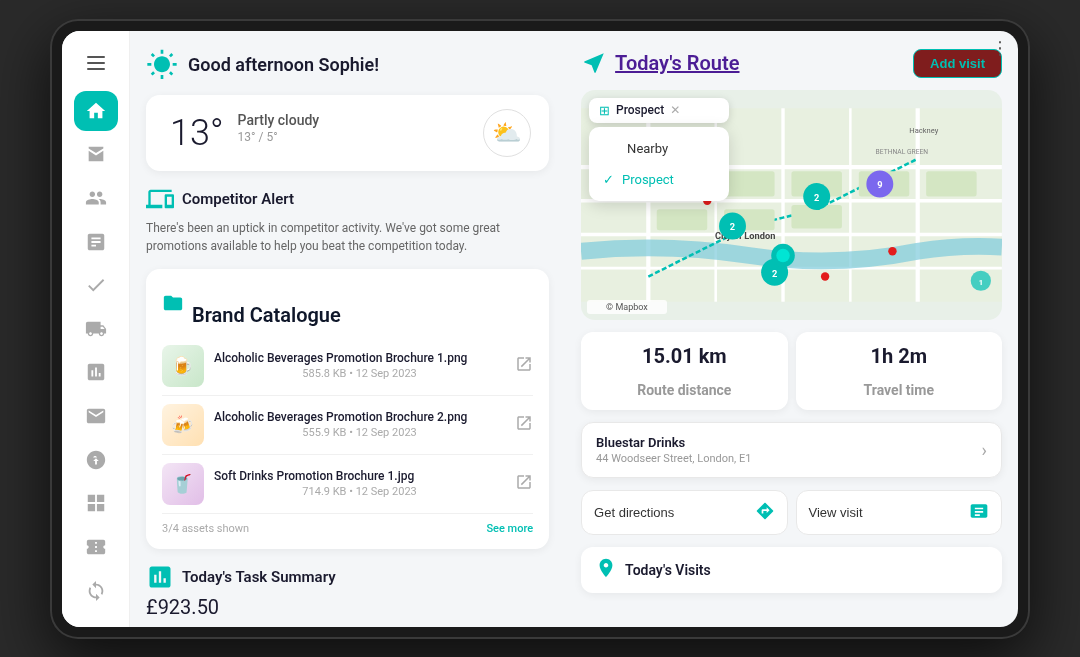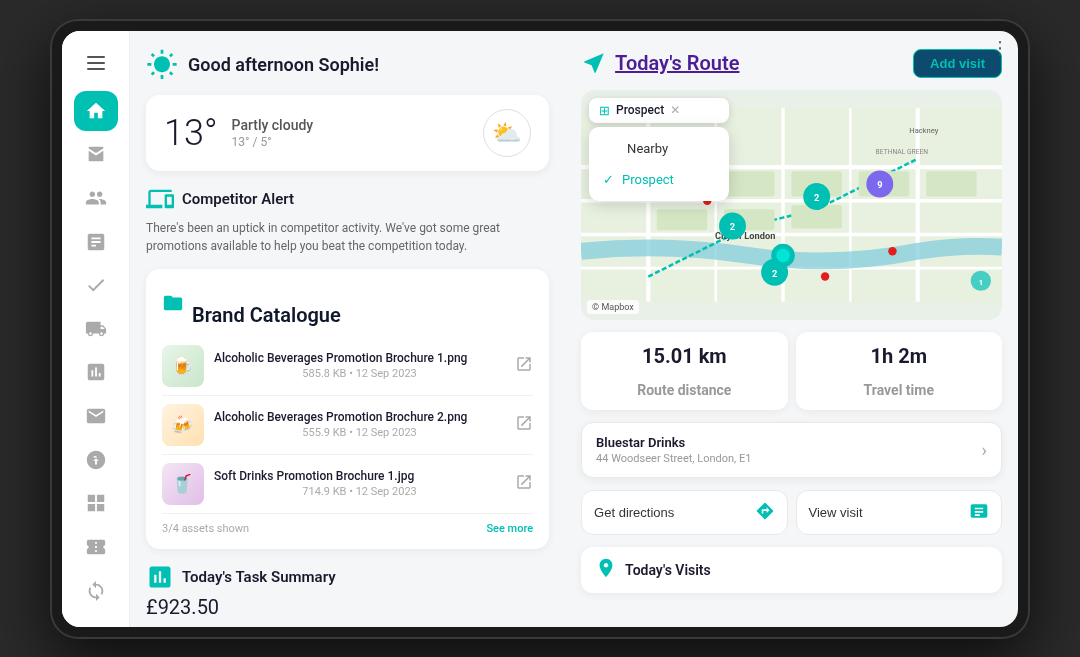--- a/index.html
+++ b/index.html
@@ -120,22 +120,23 @@
       background: #fff;
       border-radius: 14px;
       padding: 14px 18px;
       display: flex;
       align-items: center;
       justify-content: space-between;
       box-shadow: 0 2px 8px rgba(0,0,0,0.06);
     }
     .weather-left {
       display: flex;
-      align-items: center;
+      align-items: flex-start;
       gap: 14px;
+      margin-left: 6px;
     }
     .weather-temp {
       font-size: 36px;
       font-weight: 300;
       color: #1a1a2e;
     }
     .weather-desc {
       font-size: 14px;
       color: #555;
       font-weight: 500;
@@ -293,21 +294,21 @@
       width: 26px;
       height: 26px;
     }
     .route-title {
       font-size: 20px;
       font-weight: 600;
       color: #4c1d95;
       text-decoration: underline;
     }
     .add-visit-btn {
-      background: #0c4a6e;
+      background: #7f1d1d;
       border: 1.5px solid #00bfb3;
       color: #00bfb3;
       padding: 6px 16px;
       border-radius: 8px;
       font-size: 13px;
       font-weight: 600;
       cursor: pointer;
     }
     
     .map-container {
@@ -466,21 +467,21 @@
     }
 
     
     .mapbox-attr {
       position: absolute;
       bottom: 6px;
       left: 6px;
       font-size: 9px;
       color: #555;
       background: rgba(255,255,255,0.8);
-      padding: 2px 5px;
+      padding: 2px 19px;
       border-radius: 3px;
     }
 
     
     .dots-menu {
       position: absolute;
       top: 18px;
       right: 20px;
       color: #555;
       font-size: 18px;

